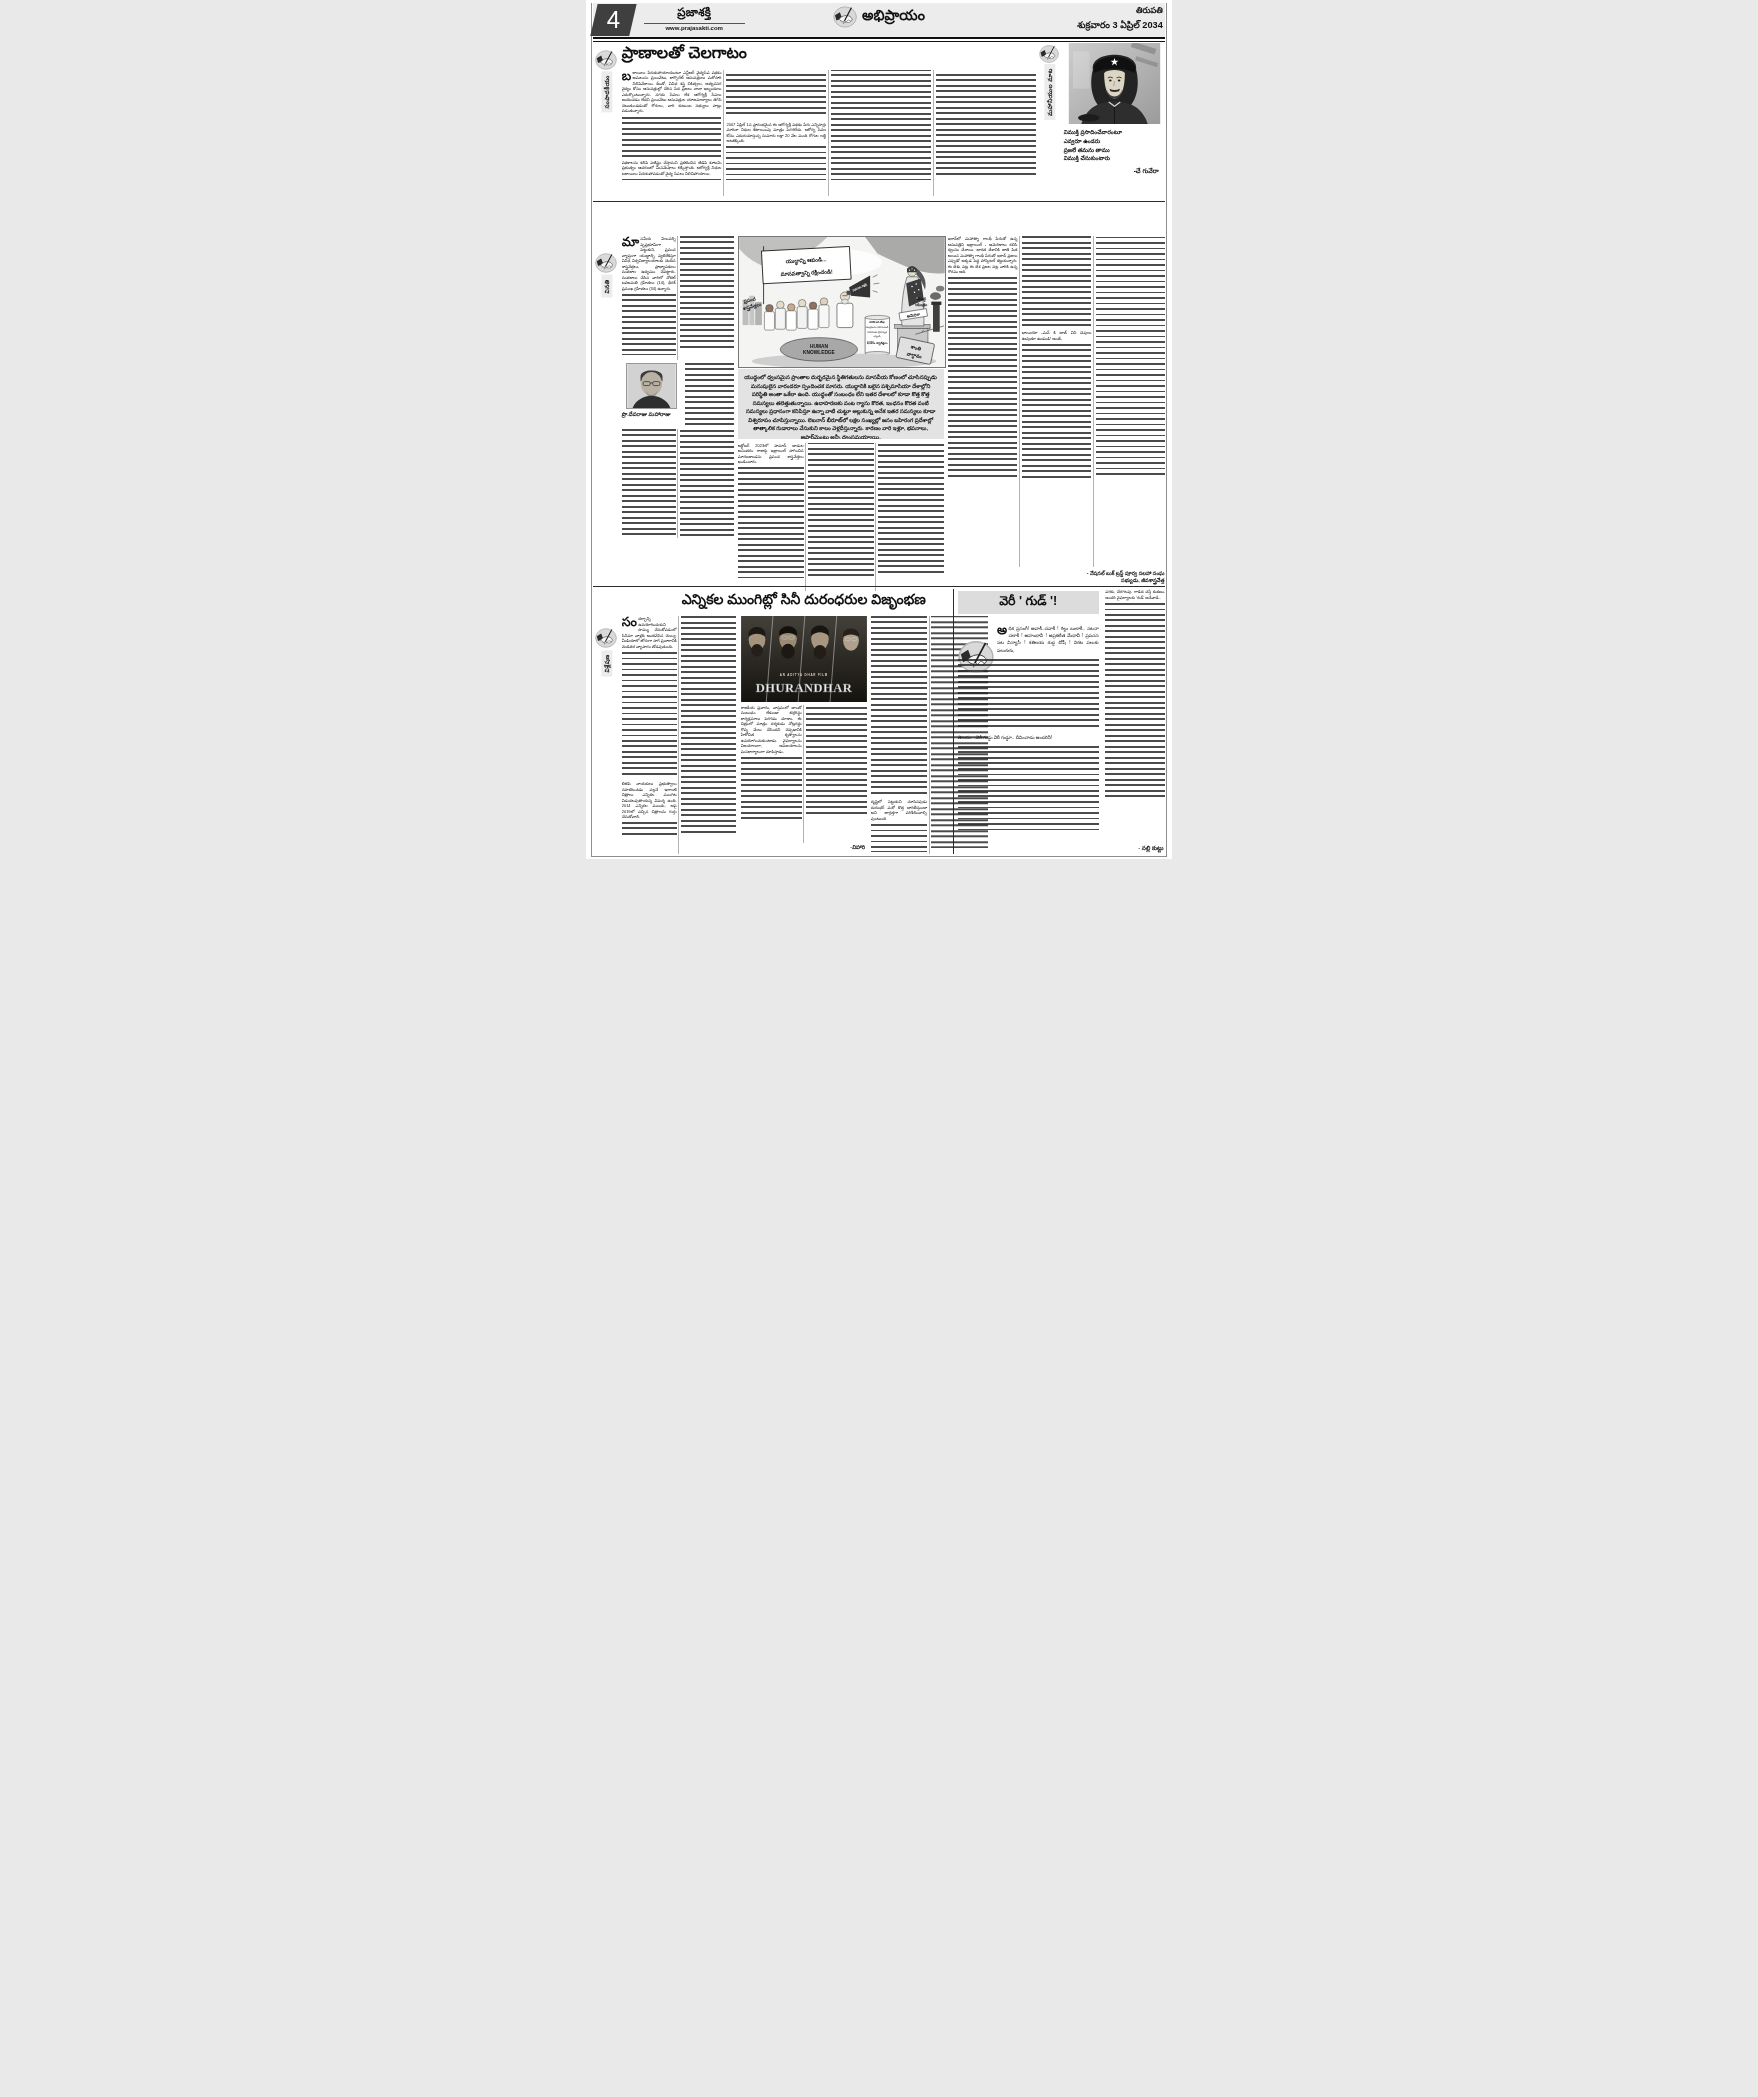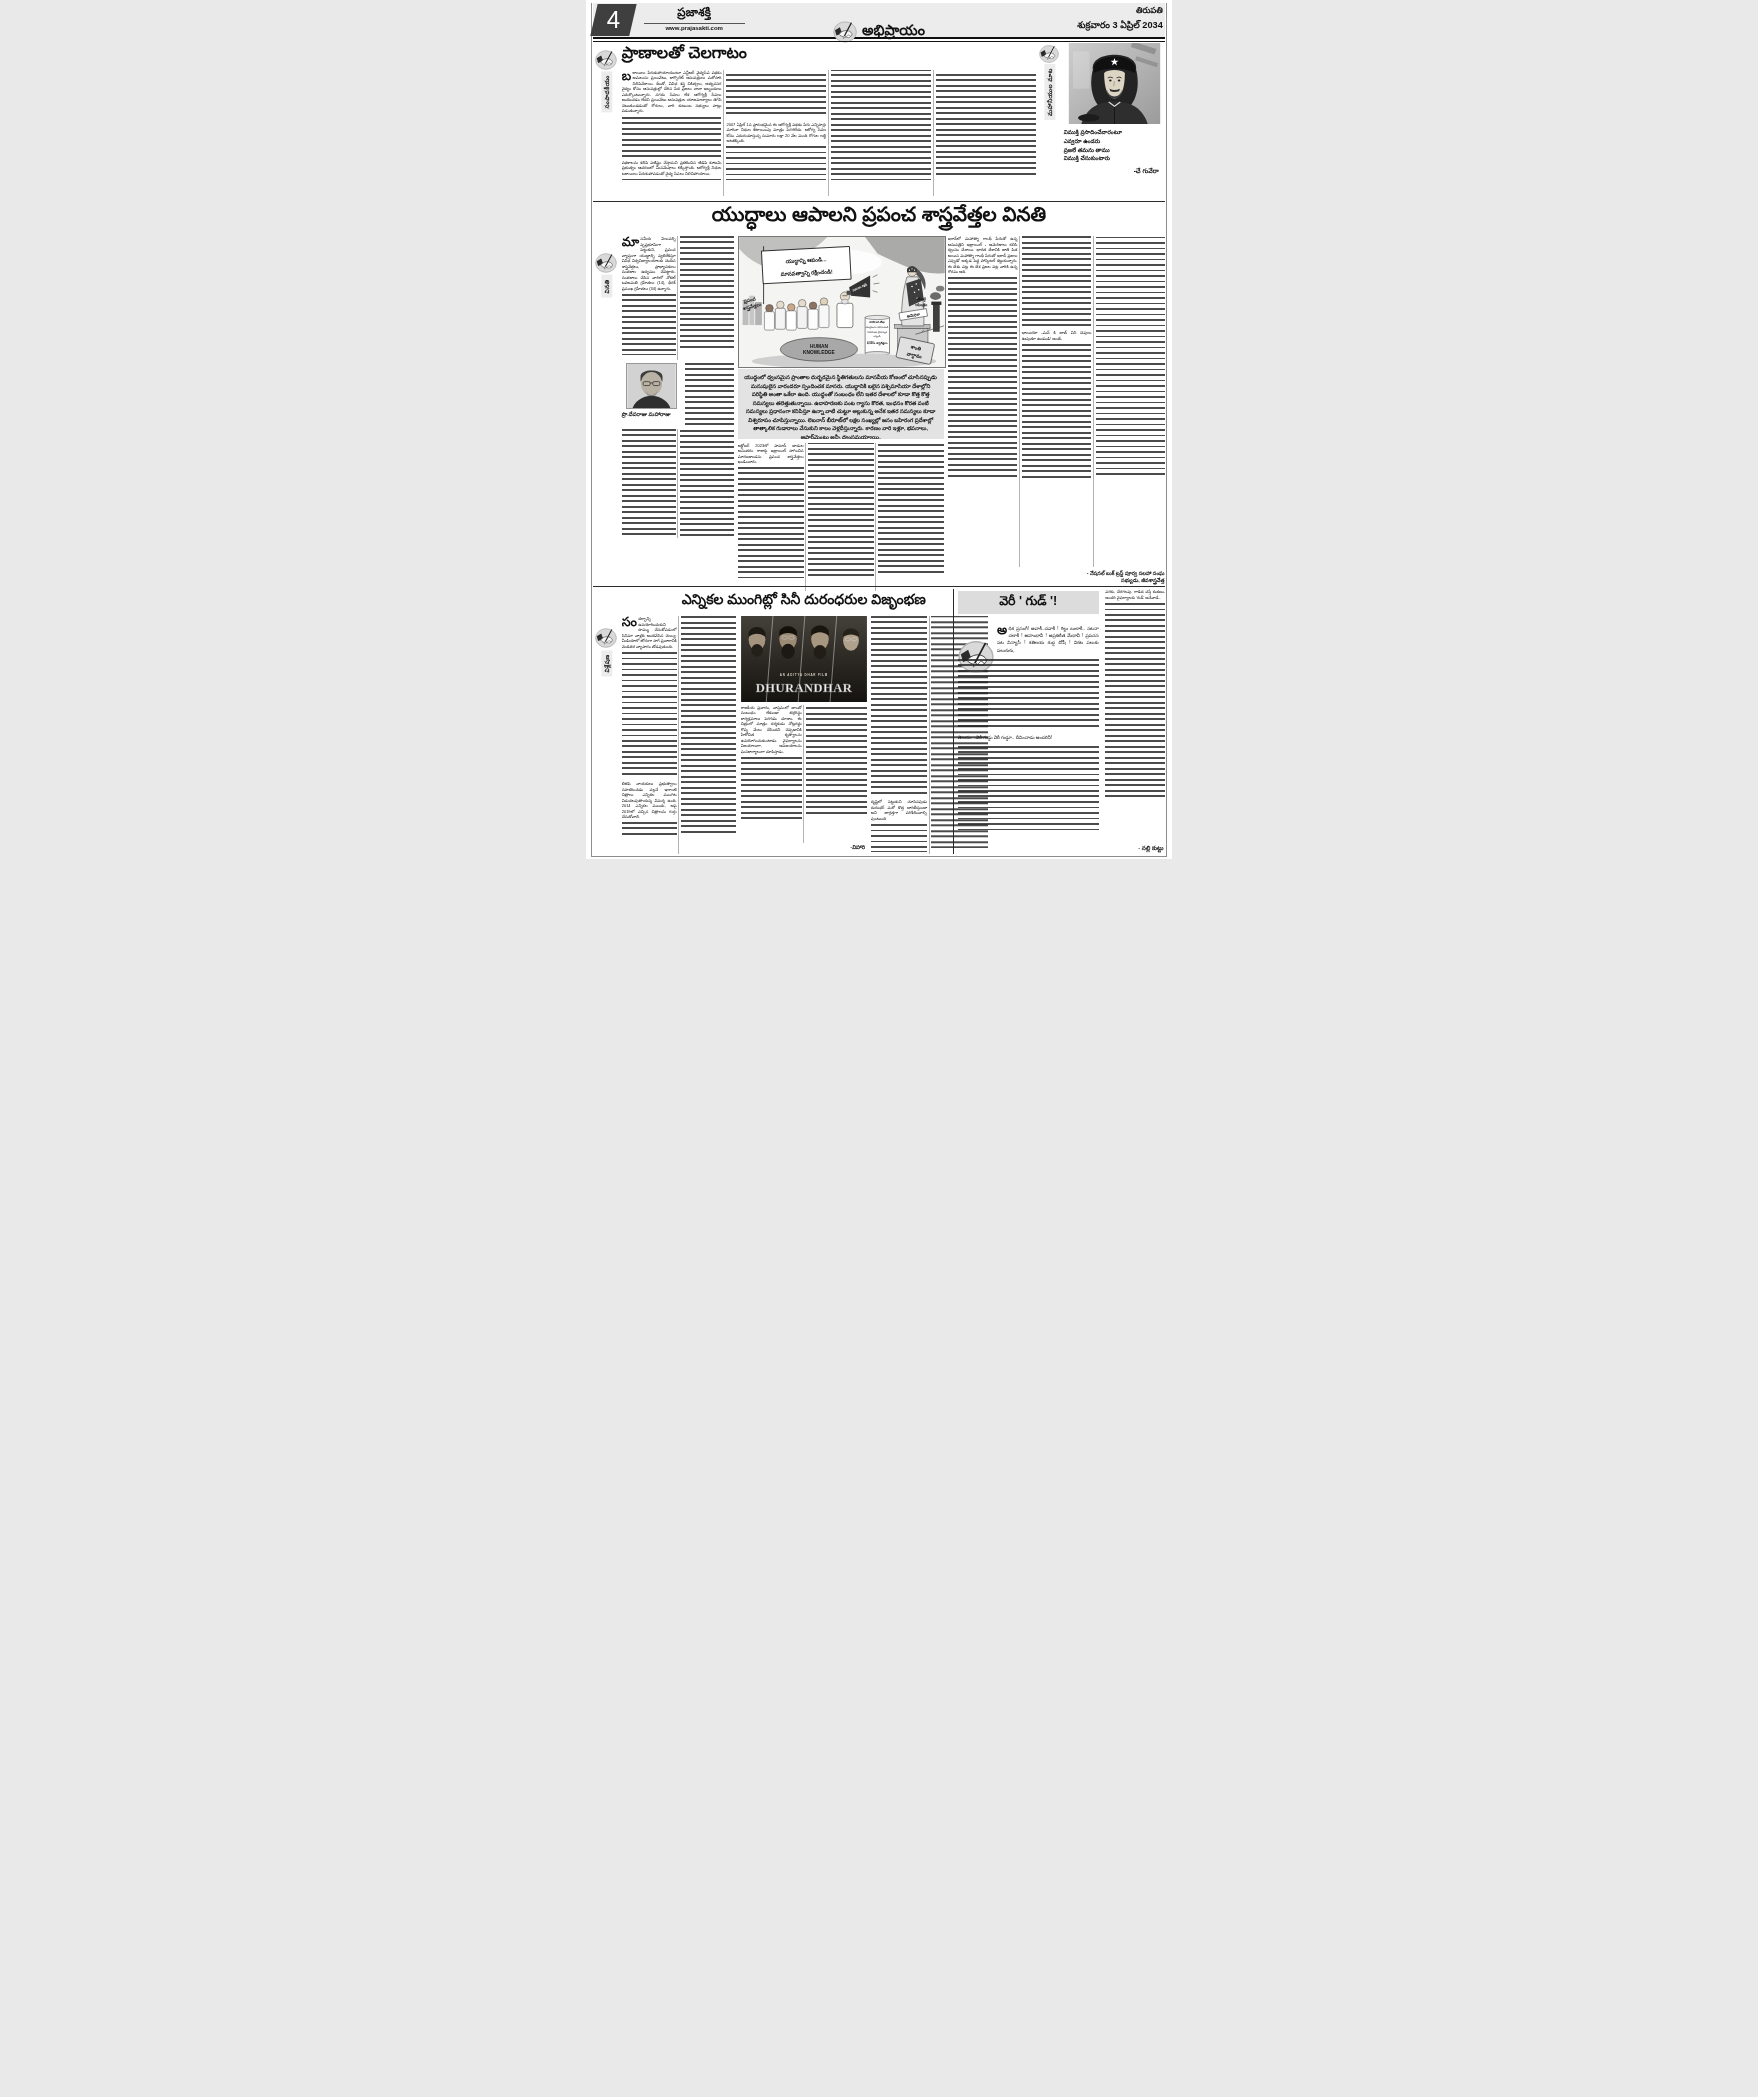--- a/index.html
+++ b/index.html
@@ -8,21 +8,21 @@
   .page-frame{position:absolute;left:4.6px;right:4.6px;top:2.5px;bottom:2.5px;
         border-left:0.4px solid #8d8d8d;border-right:0.4px solid #8d8d8d;border-bottom:0.4px solid #8d8d8d;pointer-events:none;}
   
   #hdr{position:absolute;top:3.4px;left:6.7px;right:6.7px;height:34px;background:#ececec;border-bottom:2.1px solid #0f0f0f;}
   #hdr:after{content:"";position:absolute;left:0;right:0;bottom:-3.8px;height:0.4px;background:#111;}
   .numbox{position:absolute;left:1.7px;top:0.8px;bottom:1.7px;width:39px;background:#3f3f3f;transform:skewX(-13deg);}
   .numbox span{display:block;color:#fff;font-size:24px;font-weight:400;text-align:center;line-height:31px;transform:skewX(13deg);}
   .masthead{position:absolute;left:51px;top:1.3px;width:101px;text-align:center;}
   .masthead .mh-name{font-size:11.7px;font-weight:800;letter-spacing:0.2px;}
   .masthead .mh-url{font-size:6px;font-weight:700;margin-top:1.3px;border-top:0.4px solid #555;padding-top:0.8px;}
-  .hdr-center{position:absolute;left:50%;top:17px;transform:translateX(-50%);display:flex;align-items:center;gap:5px;}
+  .hdr-center{position:absolute;left:50%;top:2px;transform:translateX(-50%);display:flex;align-items:center;gap:5px;}
   .pen-circ{width:24px;height:24px;flex:0 0 auto;}
   .pen-circ svg{width:100%;height:100%;}
   .hdr-section{font-size:14.3px;font-weight:800;}
   .hdr-right{position:absolute;right:2.5px;top:1.7px;text-align:right;}
   .hdr-ed{font-size:8.4px;font-weight:800;}
   .hdr-date{font-size:9.2px;font-weight:800;margin-top:3.4px;}
   
   .rail{position:absolute;width:27px;display:flex;flex-direction:column;align-items:center;}
   .rail .pen-circ{width:22px;height:22px;}
   .rail-band{margin-top:0.8px;background:#ececec;padding:4.2px 1.7px;writing-mode:vertical-rl;transform:rotate(180deg);
@@ -206,21 +206,20 @@
           <div>విముక్తి చేసుకుంటారు</div>
         </div>
         <div class="quote-attr">-చే గువేరా</div>
       </div>
     </div>
   </div>
 
   <div class="hdiv" style="top:201px"></div>
 
   <div id="sec2">
-    <div class="ap-headline">యుద్ధాలు ఆపాలని ప్రపంచ శాస్త్రవేత్తల వినతి</div>
     <div class="rail">
       <span class="pen-circ pen-icon"><svg viewBox="0 0 64 64">
             <ellipse cx="32" cy="32" rx="30" ry="27" fill="#d9d9d9" stroke="#b2b2b2" stroke-width="2.5"></ellipse>
             <polygon points="5,27 18,19 24,35 9,41" fill="#2b2b2b"></polygon>
             <path d="M16,38 C24,27 40,25 48,33 C53,38 50,44 44,44 C34,47 22,46 16,38 Z" fill="#f6f6f6" stroke="#333" stroke-width="1.6"></path>
             <path d="M40,40 C44,40 47,42 46,45 C43,48 38,47 36,44 Z" fill="#fff" stroke="#333" stroke-width="1.2"></path>
             <line x1="49" y1="7" x2="30" y2="43" stroke="#1e1e1e" stroke-width="3"></line>
             <polygon points="29,42 34,44 27,50" fill="#efefef" stroke="#333" stroke-width="1"></polygon>
           </svg></span>
       <div class="rail-band">వినతి</div>

